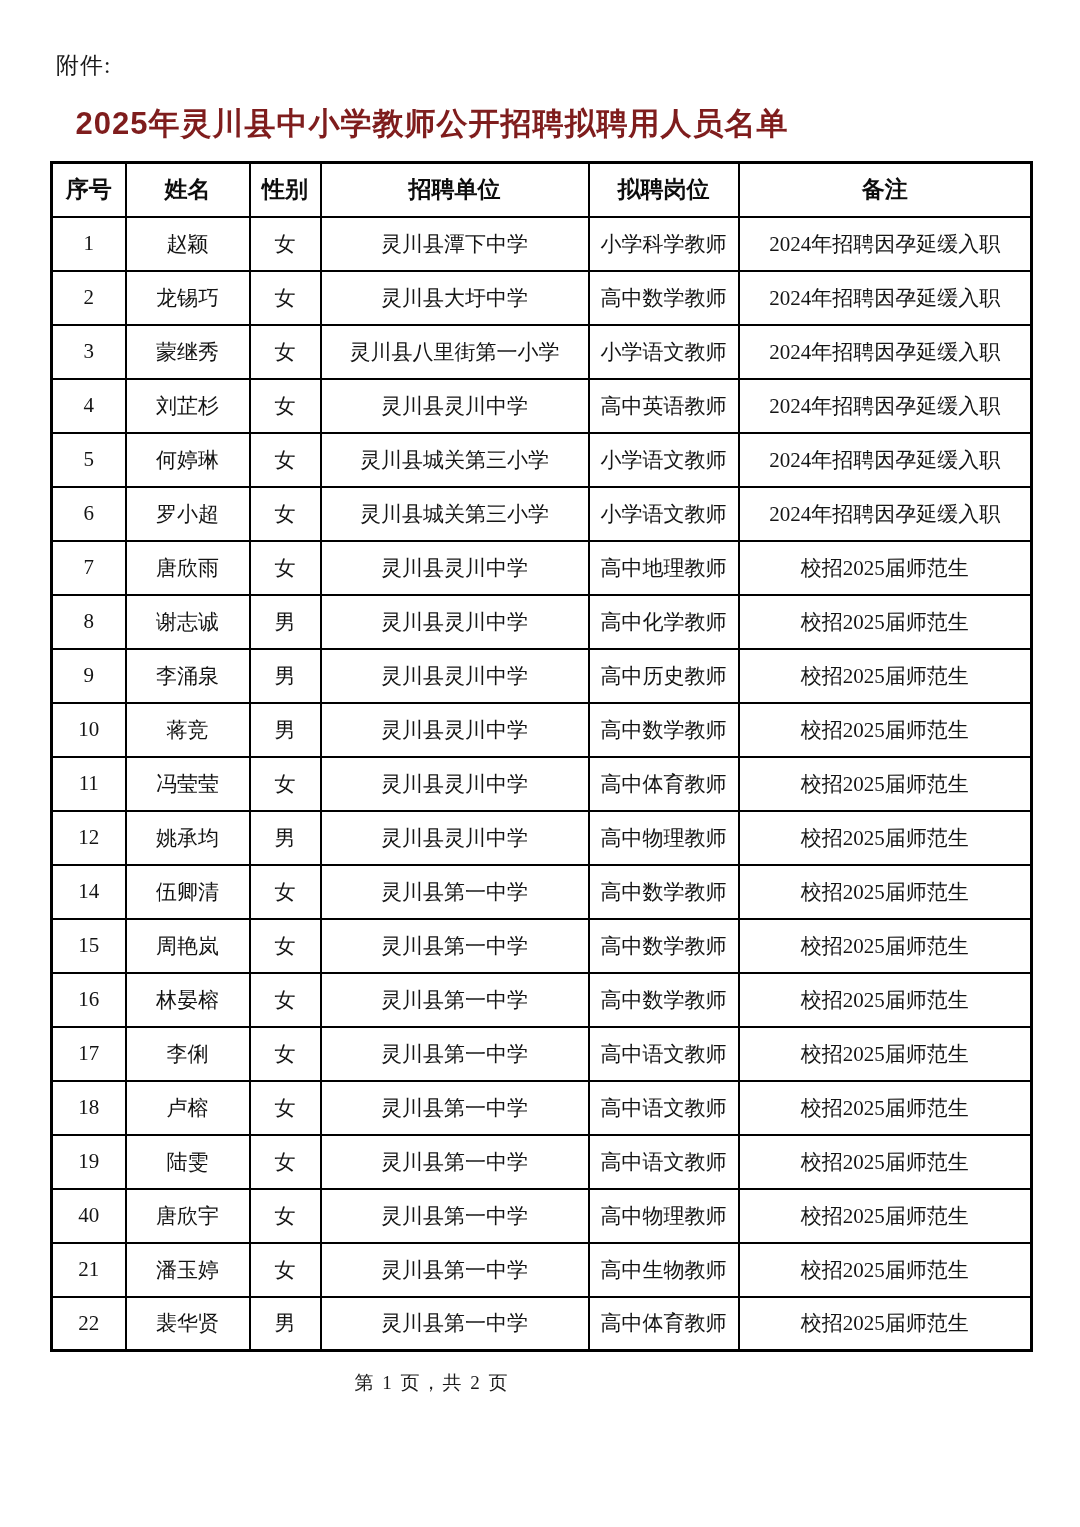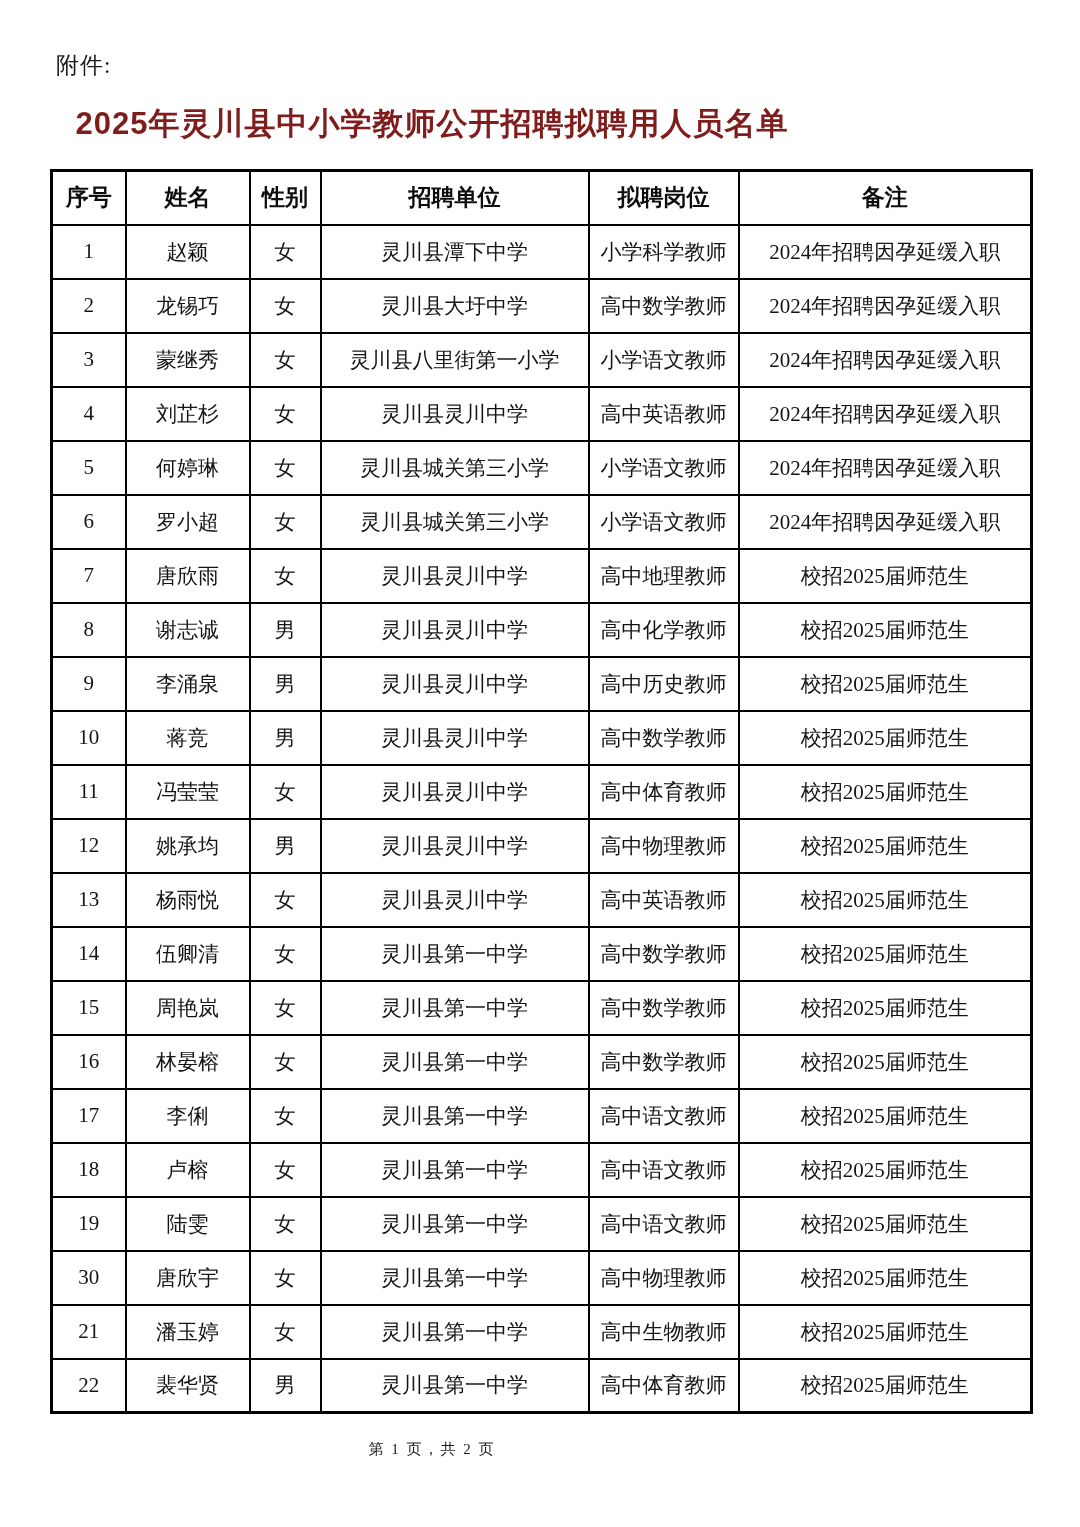--- a/index.html
+++ b/index.html
@@ -25,21 +25,21 @@
   .doc-title {
     margin-top: 22px;
     text-align: center;
     font-size: 31px;
     font-weight: bold;
     color: #7f1d1d;
     letter-spacing: 1px;
     font-family: "Liberation Sans", "DejaVu Sans", sans-serif;
   }
   table.roster {
-    margin-top: 24px;
+    margin-top: 16px;
     width: 980px;
     border-collapse: collapse;
     border: 3px solid #000000;
     table-layout: fixed;
     padding-left: 24px;
   }
   table.roster th, table.roster td {
     border: 2.5px solid #000000;
     text-align: center;
     vertical-align: middle;
@@ -55,23 +55,23 @@
     font-size: 23px;
     color: #0d0d0d;
   }
   col.c-index  { width: 74px;  }
   col.c-name   { width: 124px; }
   col.c-gender { width: 71px;  }
   col.c-unit   { width: 268px; }
   col.c-post   { width: 150px; }
   col.c-remark { width: 293px; }
   .page-footer {
-    margin-top: 26px;
+    margin-top: 18px;
     text-align: center;
-    font-size: 15px;
+    font-size: 19px;
     color: #1a1a1a;
     letter-spacing: 2px;
   }
 </style>
 </head>
 <body>
 
 <div class="page">
 
   <div class="attachment">附件:</div>
@@ -188,28 +188,20 @@
         </tr>
         <tr>
           <td>12</td>
           <td>姚承均</td>
           <td>男</td>
           <td>灵川县灵川中学</td>
           <td>高中物理教师</td>
           <td>校招2025届师范生</td>
         </tr>
         <tr>
-          <td>13</td>
-          <td>杨雨悦</td>
-          <td>女</td>
-          <td>灵川县灵川中学</td>
-          <td>高中英语教师</td>
-          <td>校招2025届师范生</td>
-        </tr>
-        <tr>
           <td>14</td>
           <td>伍卿清</td>
           <td>女</td>
           <td>灵川县第一中学</td>
           <td>高中数学教师</td>
           <td>校招2025届师范生</td>
         </tr>
         <tr>
           <td>15</td>
           <td>周艳岚</td>
@@ -244,21 +236,21 @@
         </tr>
         <tr>
           <td>19</td>
           <td>陆雯</td>
           <td>女</td>
           <td>灵川县第一中学</td>
           <td>高中语文教师</td>
           <td>校招2025届师范生</td>
         </tr>
         <tr>
-          <td>30</td>
+          <td>40</td>
           <td>唐欣宇</td>
           <td>女</td>
           <td>灵川县第一中学</td>
           <td>高中物理教师</td>
           <td>校招2025届师范生</td>
         </tr>
         <tr>
           <td>21</td>
           <td>潘玉婷</td>
           <td>女</td>

